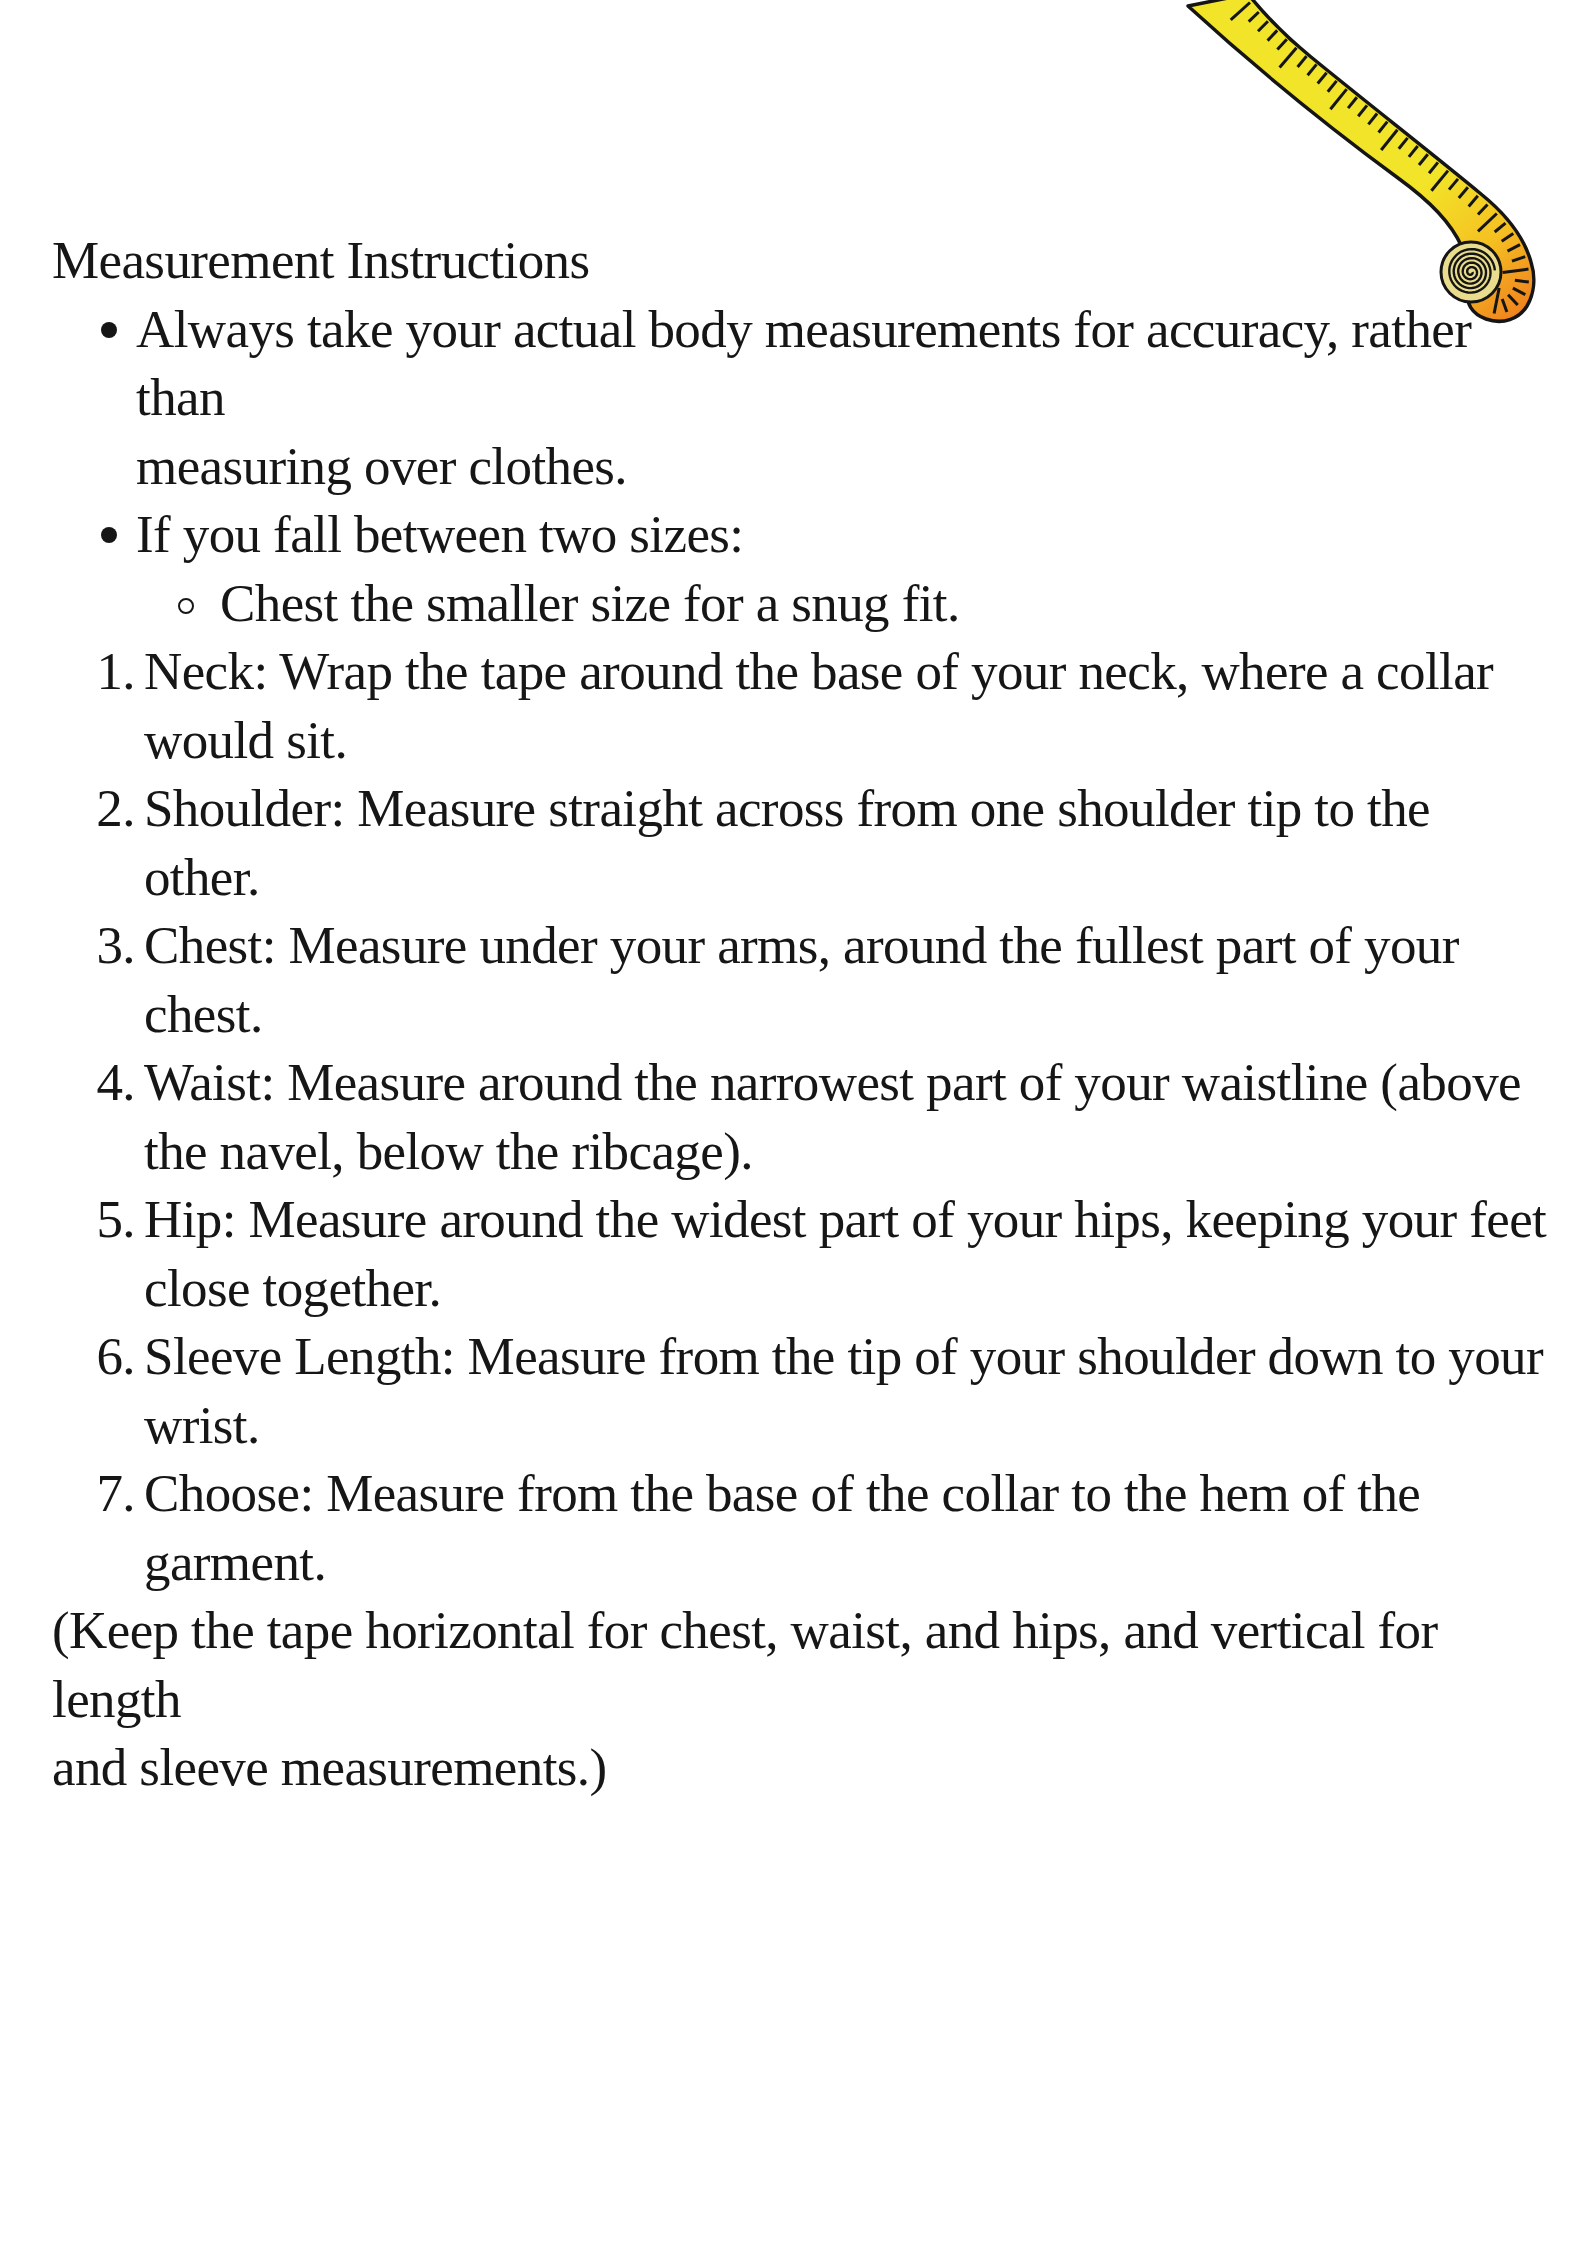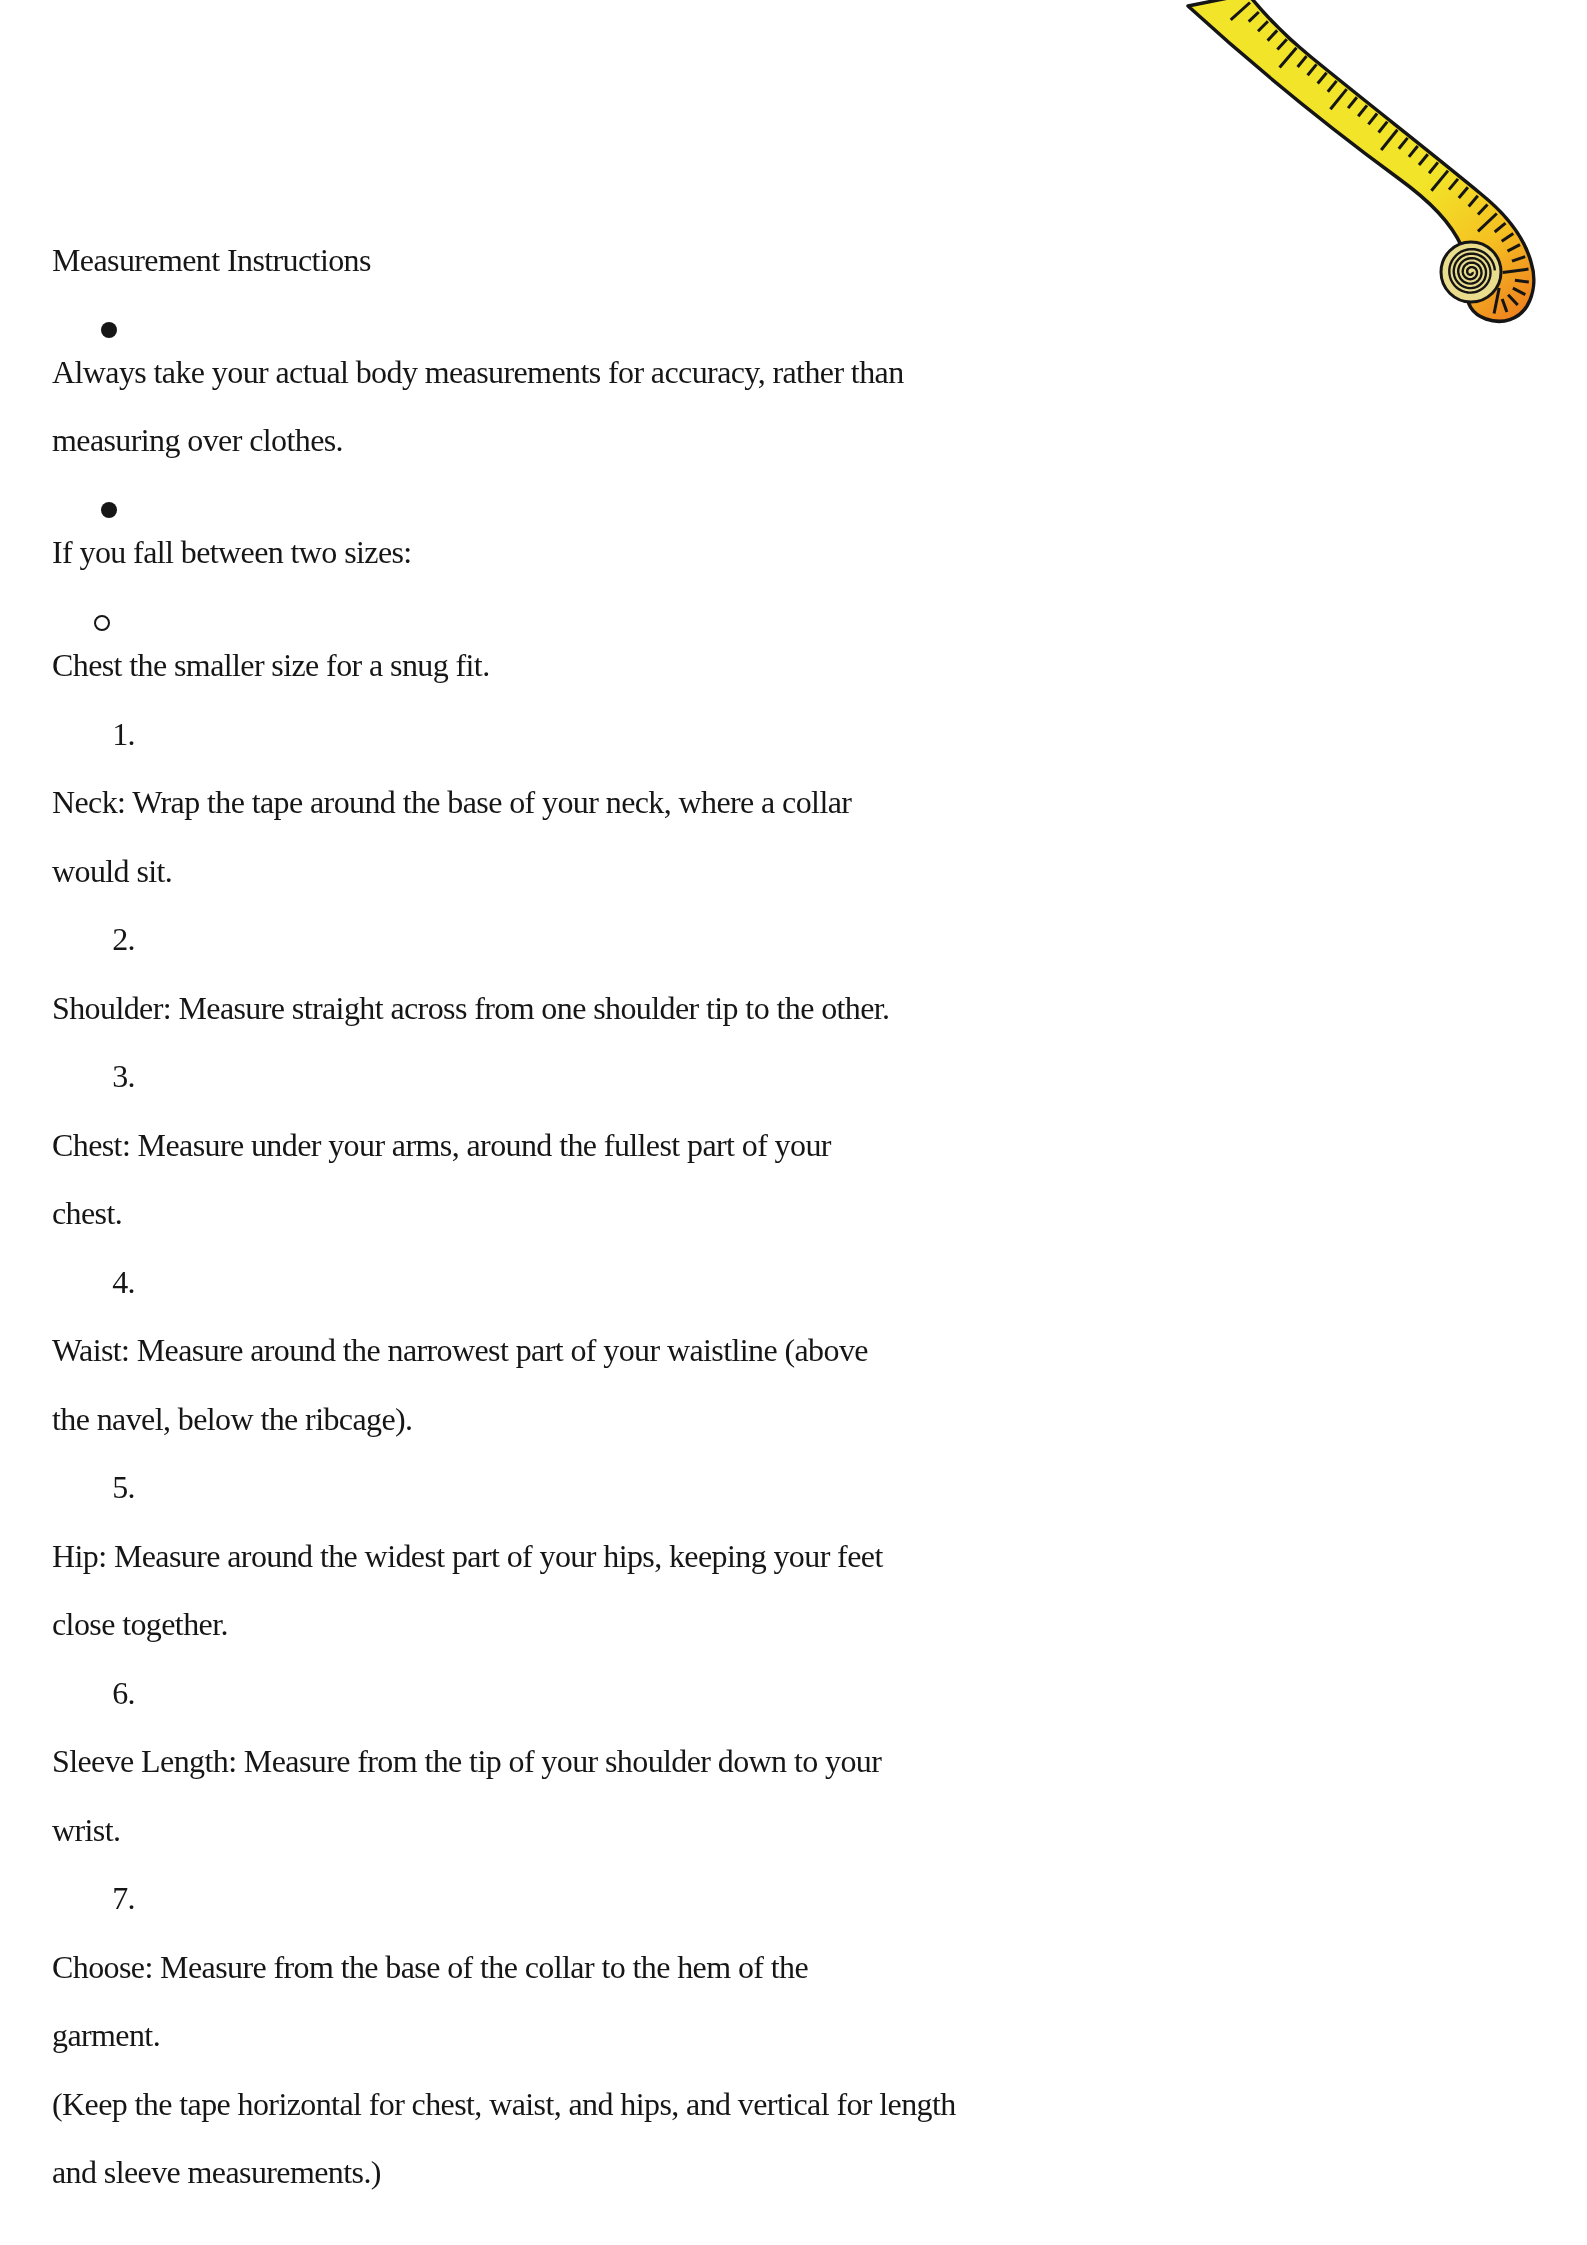--- a/index.html
+++ b/index.html
@@ -13,27 +13,27 @@
     height: 2245px;
     overflow: hidden;
     font-family: "Liberation Serif", "DejaVu Serif", serif;
     color: #161616;
   }
   .doc {
     position: absolute;
     left: 52px;
     top: 226px;
     width: 1505px;
-    font-size: 32px;
+    font-size: 53px;
     line-height: 68.5px;
     letter-spacing: -0.6px;
   }
   .txt { white-space: pre-line; }
   ul, ol { list-style: none; margin: 0; padding: 0; }
-  .li { display: flex; align-items: flex-start; flex-direction: column; }
+  .li { display: flex; align-items: flex-start; }
   .mk {
     flex: 0 0 auto;
     display: flex;
     justify-content: flex-end;
     box-sizing: border-box;
   }
   .mk1 { width: 84px; padding-right: 19px; }
   .mk2 { width: 84px; padding-right: 26px; }
   .mknum { width: 83px; padding-right: 9px; text-align: right; }
   .dot {

